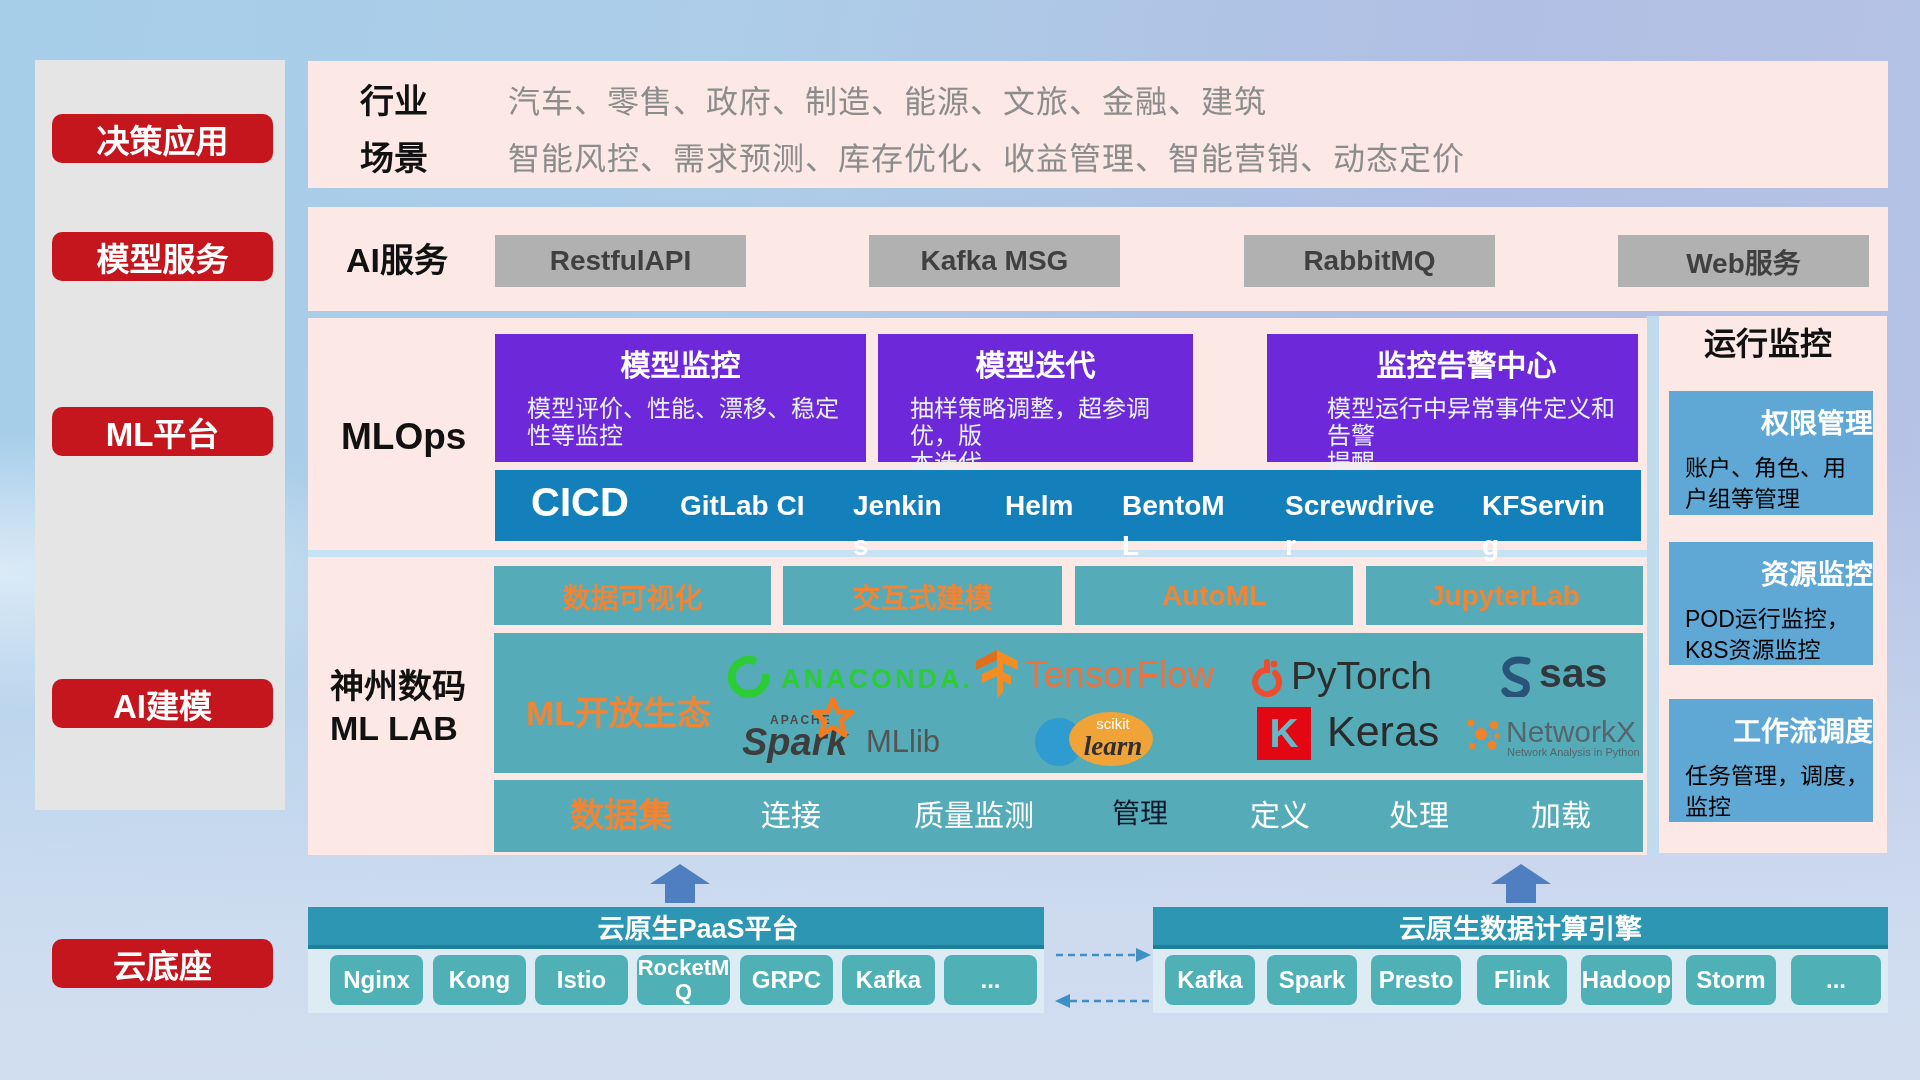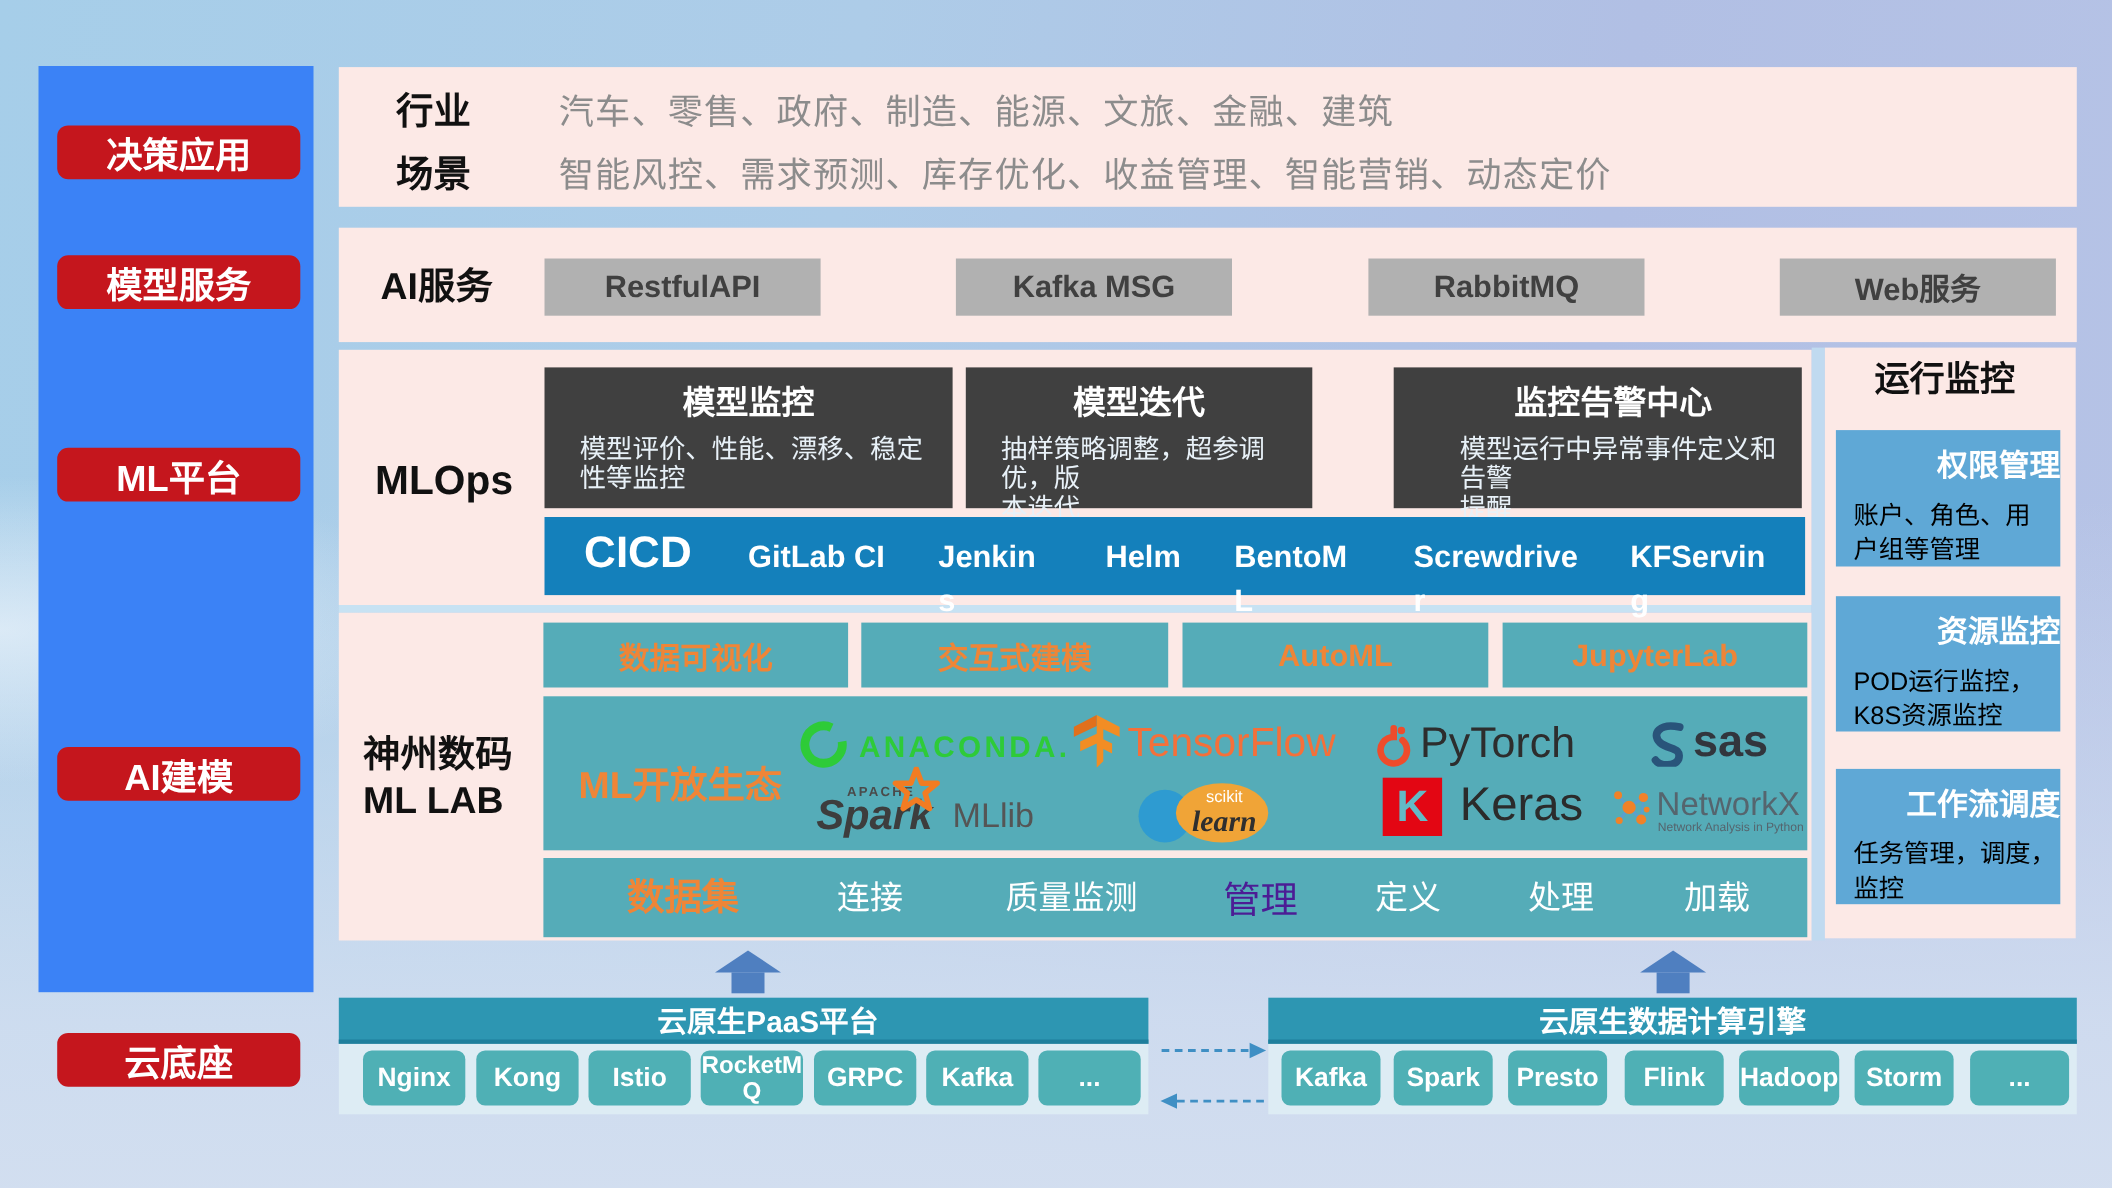--- a/index.html
+++ b/index.html
@@ -12,21 +12,21 @@
   body::before{
     content:"";
     position:absolute; inset:0;
     background:radial-gradient(ellipse 600px 200px at 0% 53%, rgba(233,242,250,.75), rgba(233,242,250,0) 70%),
                linear-gradient(to bottom, rgba(212,224,241,0) 42%, rgba(210,222,240,.88) 86%, rgba(212,223,240,.95) 100%);
     pointer-events:none;
   }
   .abs { position:absolute; }
 
   
-  #leftcol { left:35px; top:60px; width:250px; height:842px; background:#3b82f6;padding-left:38px; }
+  #leftcol { left:35px; top:60px; width:250px; height:750px; background:#e5e5e5;padding-left:38px; }
   .redlbl {
     position:absolute; left:17px; width:221px; height:49px;
     background:#c5161d; border-radius:10px;
     color:#fff; font-weight:bold; font-size:33px;
     display:flex; align-items:center; justify-content:center;
   }
 
   
   .pink { position:absolute; background:#fce9e6; }
   #pA { left:308px; top:61px;  width:1580px; height:127px; }
@@ -34,21 +34,21 @@
   #pC { left:308px; top:318px; width:1339px; height:232px; }
   #pD { left:308px; top:557px; width:1339px; height:298px; }
   #pE { left:1659px; top:316px; width:228px; height:537px; }
 
   .blacktitle { position:absolute; color:#111; font-weight:bold; }
   .grayrow { position:absolute; color:#8c8c8c; font-size:32px; white-space:nowrap; letter-spacing:1px; }
 
   .graybox { position:absolute; background:#b1b1b1; color:#404040; font-weight:bold; font-size:28px;
              display:flex; align-items:center; justify-content:center; }
 
-  .bluebox { position:absolute; background:#404040; color:#fff; }
+  .bluebox { position:absolute; background:#6d28d9; color:#fff; }
   .bluebox .t { text-align:center; font-weight:bold; font-size:30px; margin-top:7px; }
   .bluebox .b { font-size:24px; color:#e8f1f8; margin:10px 0 0 32px; line-height:27px; white-space:pre-line; }
 
   #cicd { z-index:5; left:495px; top:470px; width:1146px; height:71px; background:#1480bb; color:#fff; overflow:visible; }
   .ci { position:absolute; top:16px; font-weight:bold; font-size:28px; color:#fff; text-align:left; line-height:40px; white-space:pre; }
 
   .teal { position:absolute; background:#55acb8; }
   .tealLbl { color:#ef8537; font-weight:bold; font-size:28px; display:flex; align-items:center; justify-content:center; }
 
   .lblue { position:absolute; left:1669px; width:204px; background:#5fa8d6; color:#fff; }
@@ -194,21 +194,21 @@
       <circle cx="28" cy="30" r="4.6" fill="#f08229"></circle>
       <circle cx="33" cy="21" r="2.6" fill="#f08229"></circle>
     </svg>
     <div style="position:absolute; left:1012px; top:82px; color:#55656e; font-size:30px;">NetworkX</div>
     <div style="position:absolute; left:1013px; top:113px; color:#55656e; font-size:11px;">Network Analysis in Python</div>
   </div>
   <div class="teal" style="left:186px; top:223px; width:1149px; height:72px;" id="dataset">
     <div style="position:absolute; left:76px; top:8px; color:#ef8537; font-weight:bold; font-size:34px;">数据集</div>
     <div style="position:absolute; left:267px; top:11px; color:#fff; font-size:30px;">连接</div>
     <div style="position:absolute; left:420px; top:11px; color:#fff; font-size:30px;">质量监测</div>
-    <div style="position:absolute; left:618px; top:11px; color:#4c1d95; font-size:34px;">管理</div>
+    <div style="position:absolute; left:618px; top:11px; color:#0f172a; font-size:28px;">管理</div>
     <div style="position:absolute; left:756px; top:11px; color:#fff; font-size:30px;">定义</div>
     <div style="position:absolute; left:895px; top:11px; color:#fff; font-size:30px;">处理</div>
     <div style="position:absolute; left:1037px; top:11px; color:#fff; font-size:30px;">加载</div>
   </div>
 </div>
 
 <div class="abs" style="left:1647px; top:316px; width:12px; height:539px; background:#c0daf0;"></div>
 
 <div id="pE" class="pink">
   <div class="blacktitle" style="left:45px; top:2px; font-size:32px;">运行监控</div>

